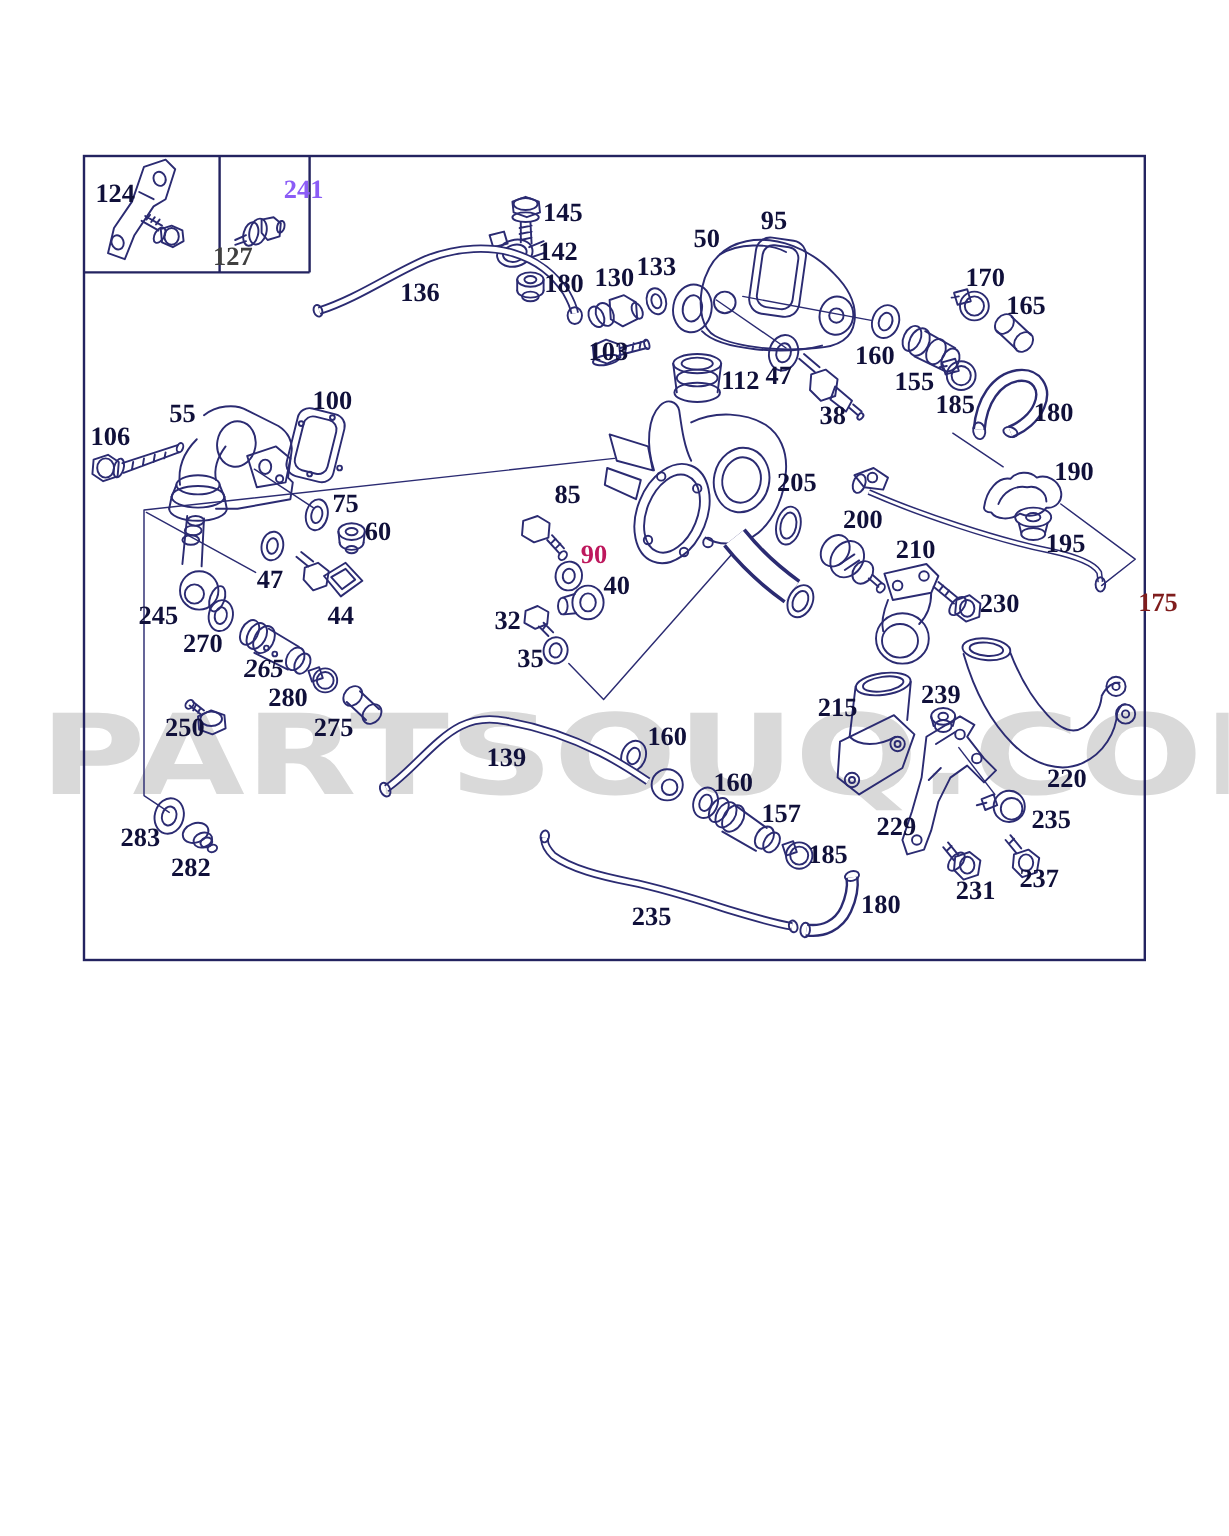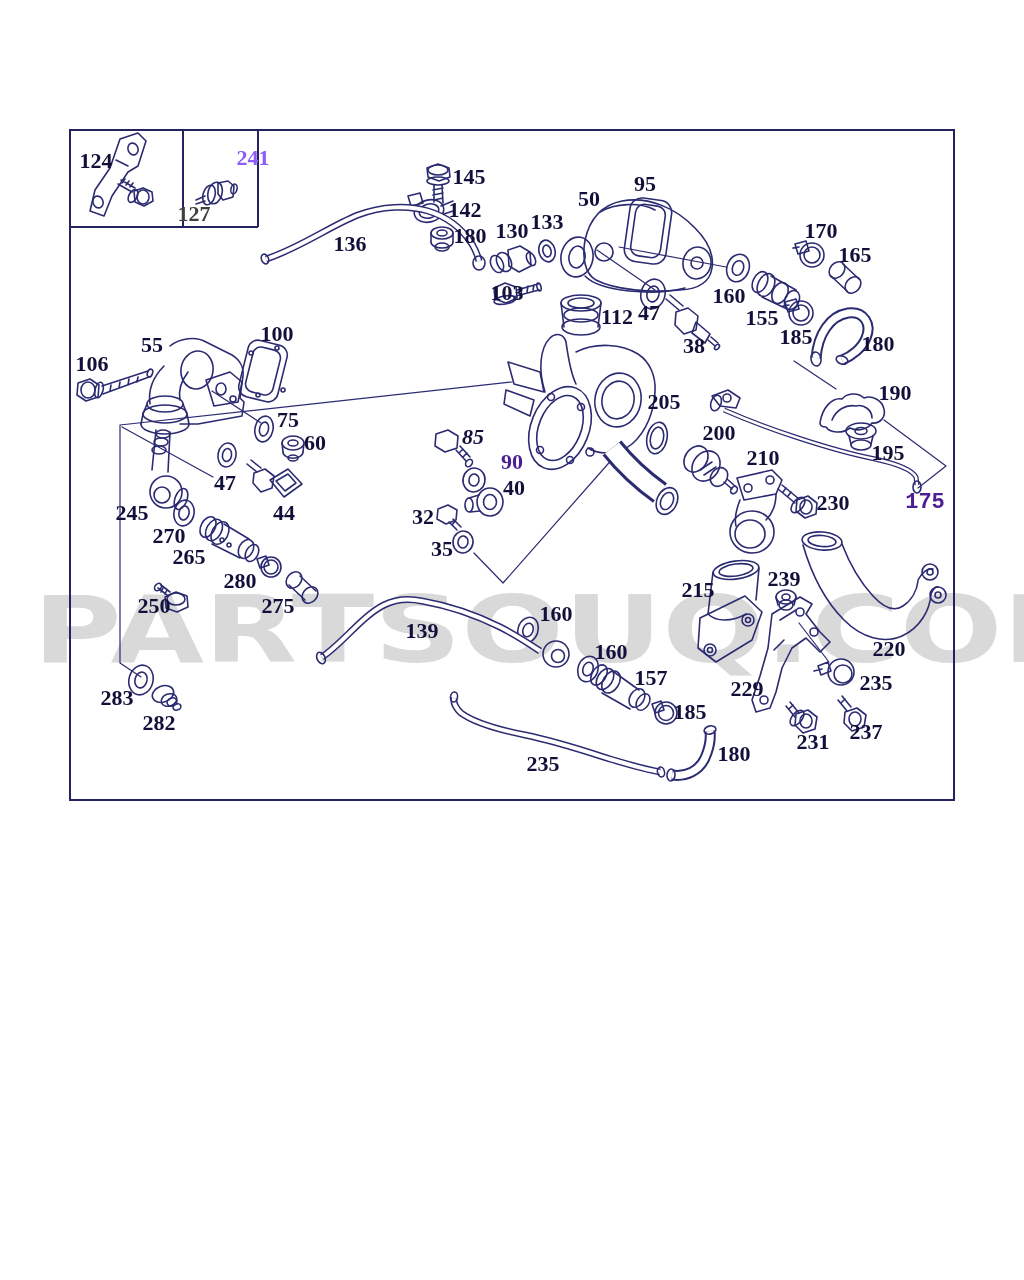--- a/index.html
+++ b/index.html
@@ -535,36 +535,36 @@
       <div class="part-label" style="left: 649px; top: 313px; color: rgb(16, 16, 58);">47</div>
       <div class="part-label" style="left: 694px; top: 346px; color: rgb(16, 16, 58);">38</div>
       <div class="part-label" style="left: 729px; top: 296px; color: rgb(16, 16, 58);">160</div>
       <div class="part-label" style="left: 762px; top: 318px; color: rgb(16, 16, 58);">155</div>
       <div class="part-label" style="left: 821px; top: 231px; color: rgb(16, 16, 58);">170</div>
       <div class="part-label" style="left: 855px; top: 255px; color: rgb(16, 16, 58);">165</div>
       <div class="part-label" style="left: 796px; top: 337px; color: rgb(16, 16, 58);">185</div>
       <div class="part-label" style="left: 878px; top: 344px; color: rgb(16, 16, 58);">180</div>
       <div class="part-label" style="left: 895px; top: 393px; color: rgb(16, 16, 58);">190</div>
       <div class="part-label" style="left: 888px; top: 453px; color: rgb(16, 16, 58);">195</div>
-      <div class="part-label" style="left: 925px; top: 502px; color: #4c1d95; font-family: Liberation Mono, monospace;">175</div>
+      <div class="part-label" style="left: 965px; top: 502px; color: #7f1d1d;">175</div>
       <div class="part-label" style="left: 92px; top: 364px; color: rgb(16, 16, 58);">106</div>
       <div class="part-label" style="left: 152px; top: 345px; color: rgb(16, 16, 58);">55</div>
       <div class="part-label" style="left: 277px; top: 334px; color: rgb(16, 16, 58);">100</div>
       <div class="part-label" style="left: 288px; top: 420px; color: rgb(16, 16, 58);">75</div>
       <div class="part-label" style="left: 315px; top: 443px; color: rgb(16, 16, 58);">60</div>
       <div class="part-label" style="left: 225px; top: 483px; color: rgb(16, 16, 58);">47</div>
       <div class="part-label" style="left: 284px; top: 513px; color: rgb(16, 16, 58);">44</div>
       <div class="part-label" style="left: 132px; top: 513px; color: rgb(16, 16, 58);">245</div>
       <div class="part-label" style="left: 169px; top: 536px; color: rgb(16, 16, 58);">270</div>
-      <div class="part-label" style="left: 189px; top: 557px; color: rgb(16, 16, 58);">265</div>
+      <div class="part-label" style="left: 220px; top: 557px; color: rgb(16, 16, 58); font-style: italic;">265</div>
       <div class="part-label" style="left: 240px; top: 581px; color: rgb(16, 16, 58);">280</div>
       <div class="part-label" style="left: 278px; top: 606px; color: rgb(16, 16, 58);">275</div>
       <div class="part-label" style="left: 154px; top: 606px; color: rgb(16, 16, 58);">250</div>
-      <div class="part-label" style="left: 473px; top: 437px; color: rgb(16, 16, 58); font-style: italic;">85</div>
-      <div class="part-label" style="left: 512px; top: 462px; color: #4c1d95;">90</div>
+      <div class="part-label" style="left: 473px; top: 412px; color: rgb(16, 16, 58);">85</div>
+      <div class="part-label" style="left: 495px; top: 462px; color: #be185d;">90</div>
       <div class="part-label" style="left: 514px; top: 488px; color: rgb(16, 16, 58);">40</div>
       <div class="part-label" style="left: 423px; top: 517px; color: rgb(16, 16, 58);">32</div>
       <div class="part-label" style="left: 442px; top: 549px; color: rgb(16, 16, 58);">35</div>
       <div class="part-label" style="left: 664px; top: 402px; color: rgb(16, 16, 58);">205</div>
       <div class="part-label" style="left: 719px; top: 433px; color: rgb(16, 16, 58);">200</div>
       <div class="part-label" style="left: 763px; top: 458px; color: rgb(16, 16, 58);">210</div>
       <div class="part-label" style="left: 833px; top: 503px; color: rgb(16, 16, 58);">230</div>
       <div class="part-label" style="left: 698px; top: 590px; color: rgb(16, 16, 58);">215</div>
       <div class="part-label" style="left: 784px; top: 579px; color: rgb(16, 16, 58);">239</div>
       <div class="part-label" style="left: 889px; top: 649px; color: rgb(16, 16, 58);">220</div>

